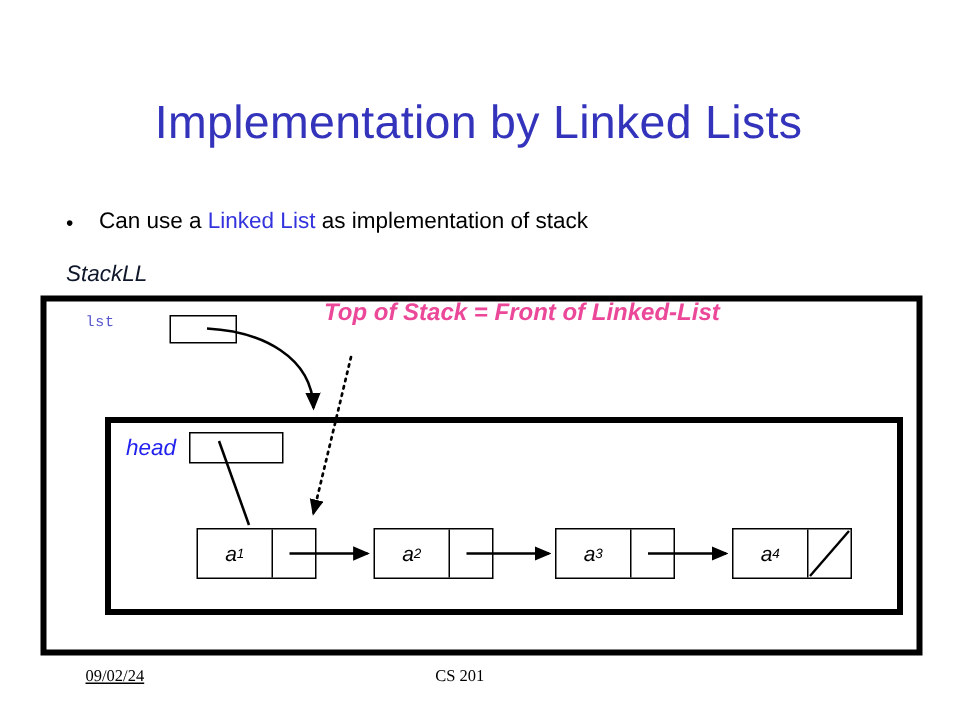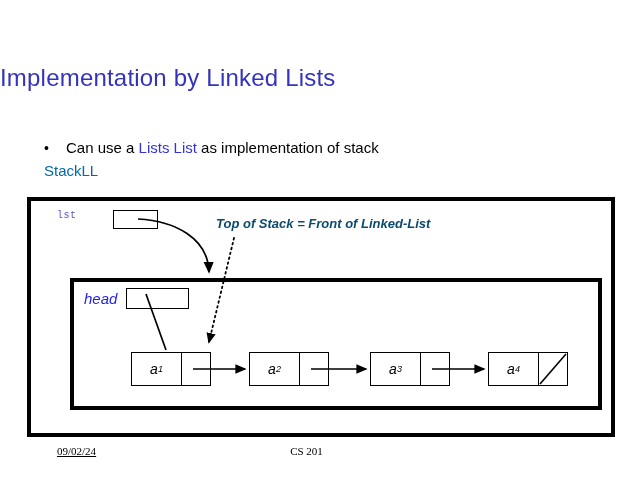--- a/index.html
+++ b/index.html
@@ -21,23 +21,23 @@
     inset: 0;
     background: #ffffff;
   }
 
   
   #slide-title {
     position: absolute;
     left: 0;
     top: 64px;
     width: 638px;
-    text-align: left;
+    text-align: center;
     font-family: "Liberation Sans", sans-serif;
-    font-size: 24px;
+    font-size: 31px;
     font-weight: 400;
     color: #3333bb;
     letter-spacing: 0.2px;
     white-space: nowrap;
   }
 
   
   #body-block {
     position: absolute;
     left: 44px;
@@ -60,24 +60,25 @@
     color: #000;
   }
   .bullet-text {
     font-size: 15px;
     color: #000;
   }
   .kw-linkedlist {
     color: #3333dd;
   }
   #stackll-line {
-    margin-top: 4px;
+    margin-top: 16px;
     margin-left: 0px;
     font-size: 15px;
-    color: #0369a1;
+    font-style: italic;
+    color: #0f172a;
   }
 
   
   #outer-frame {
     position: absolute;
     left: 27px;
     top: 197px;
     width: 588px;
     height: 240px;
     border: 4px solid #000000;
@@ -126,25 +127,25 @@
     font-size: 15px;
     font-style: italic;
     color: #000000;
     white-space: nowrap;
   }
 
   
   #top-of-stack-note {
     position: absolute;
     left: 216px;
-    top: 216px;
-    font-size: 13px;
+    top: 200px;
+    font-size: 16px;
     font-weight: bold;
     font-style: italic;
-    color: #0c4a6e;
+    color: #ec4899;
     white-space: nowrap;
   }
 
   
   #head-label {
     position: absolute;
     left: 84px;
     top: 290px;
     font-size: 15px;
     font-style: italic;
@@ -231,21 +232,21 @@
 </head>
 <body>
 
 <div class="slide">
 
   <div id="slide-title">Implementation by Linked Lists</div>
 
   <div id="body-block">
     <div class="bullet-row">
       <span class="bullet-dot">•</span>
-      <span class="bullet-text"><span>Can use a </span><span class="kw-linkedlist">Lists List</span><span> as implementation of stack</span></span>
+      <span class="bullet-text"><span>Can use a </span><span class="kw-linkedlist">Linked List</span><span> as implementation of stack</span></span>
     </div>
     <div id="stackll-line">StackLL</div>
   </div>
 
   <div id="outer-frame"></div>
 
   <div id="lst-label">lst</div>
   <div id="lst-box"></div>
 
 

